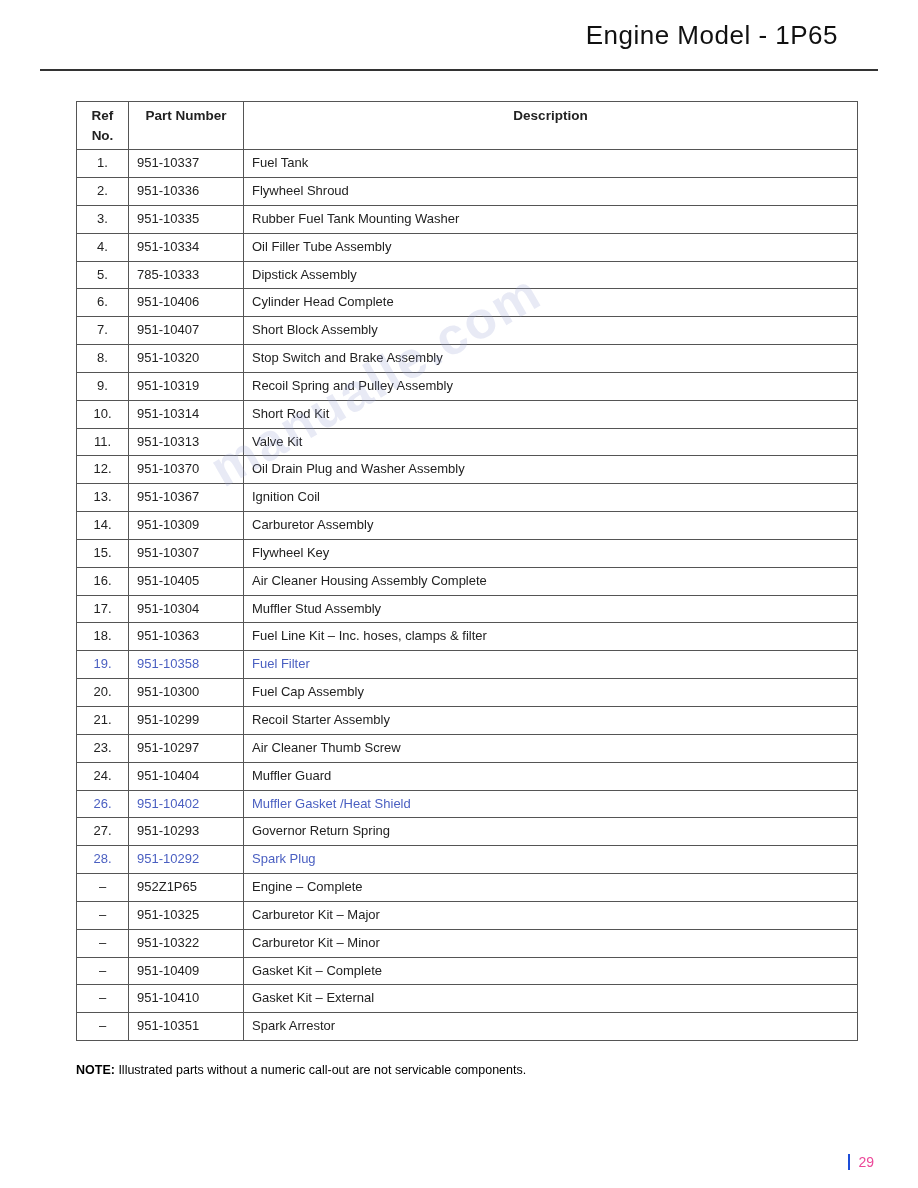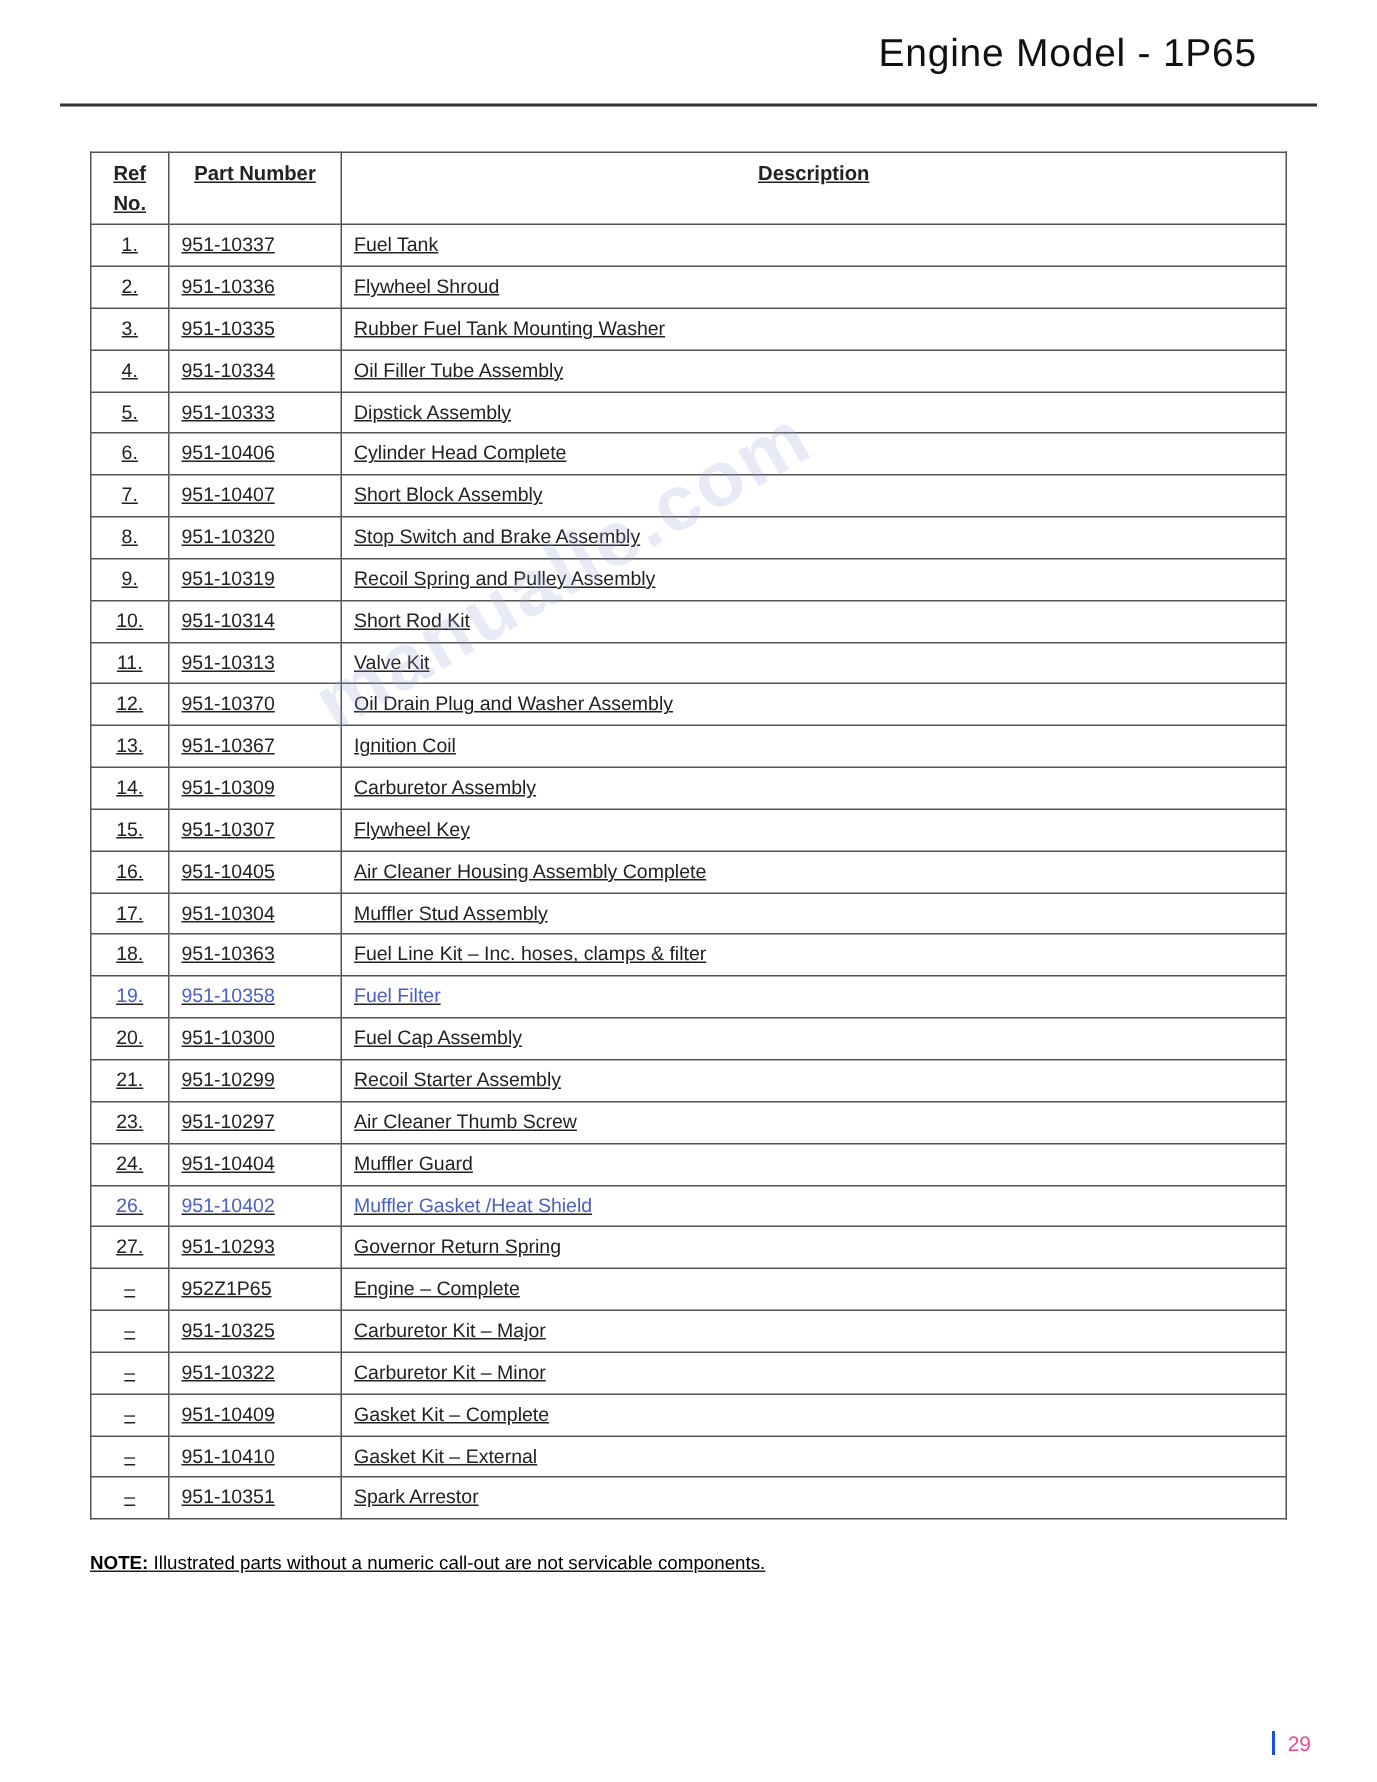--- a/index.html
+++ b/index.html
@@ -26,22 +26,21 @@
 
     .page-title {
       font-size: 26px;
       font-weight: normal;
       letter-spacing: 0.5px;
       color: #111;
     }
 
     
     .content {
-      padding: 30px 60px 30px 60px;
-      text-decoration: underline;
+      padding: 30px 60px 30px 76px;
     }
 
     
     .parts-table {
       width: 100%;
       border-collapse: collapse;
       border: 1px solid #555;
       font-size: 13px;
     }
 
@@ -155,21 +154,21 @@
           <td>951-10335</td>
           <td>Rubber Fuel Tank Mounting Washer</td>
         </tr>
         <tr>
           <td>4.</td>
           <td>951-10334</td>
           <td>Oil Filler Tube Assembly</td>
         </tr>
         <tr>
           <td>5.</td>
-          <td>951-10333</td>
+          <td>785-10333</td>
           <td>Dipstick Assembly</td>
         </tr>
         <tr>
           <td>6.</td>
           <td>951-10406</td>
           <td>Cylinder Head Complete</td>
         </tr>
         <tr>
           <td>7.</td>
           <td>951-10407</td>
@@ -257,20 +256,25 @@
         </tr>
         <tr>
           <td class="highlight-blue">26.</td>
           <td class="highlight-blue">951-10402</td>
           <td class="highlight-blue">Muffler Gasket /Heat Shield</td>
         </tr>
         <tr>
           <td>27.</td>
           <td>951-10293</td>
           <td>Governor Return Spring</td>
+        </tr>
+        <tr>
+          <td class="highlight-blue">28.</td>
+          <td class="highlight-blue">951-10292</td>
+          <td class="highlight-blue">Spark Plug</td>
         </tr>
         <tr>
           <td>–</td>
           <td>952Z1P65</td>
           <td>Engine – Complete</td>
         </tr>
         <tr>
           <td>–</td>
           <td>951-10325</td>
           <td>Carburetor Kit – Major</td>

